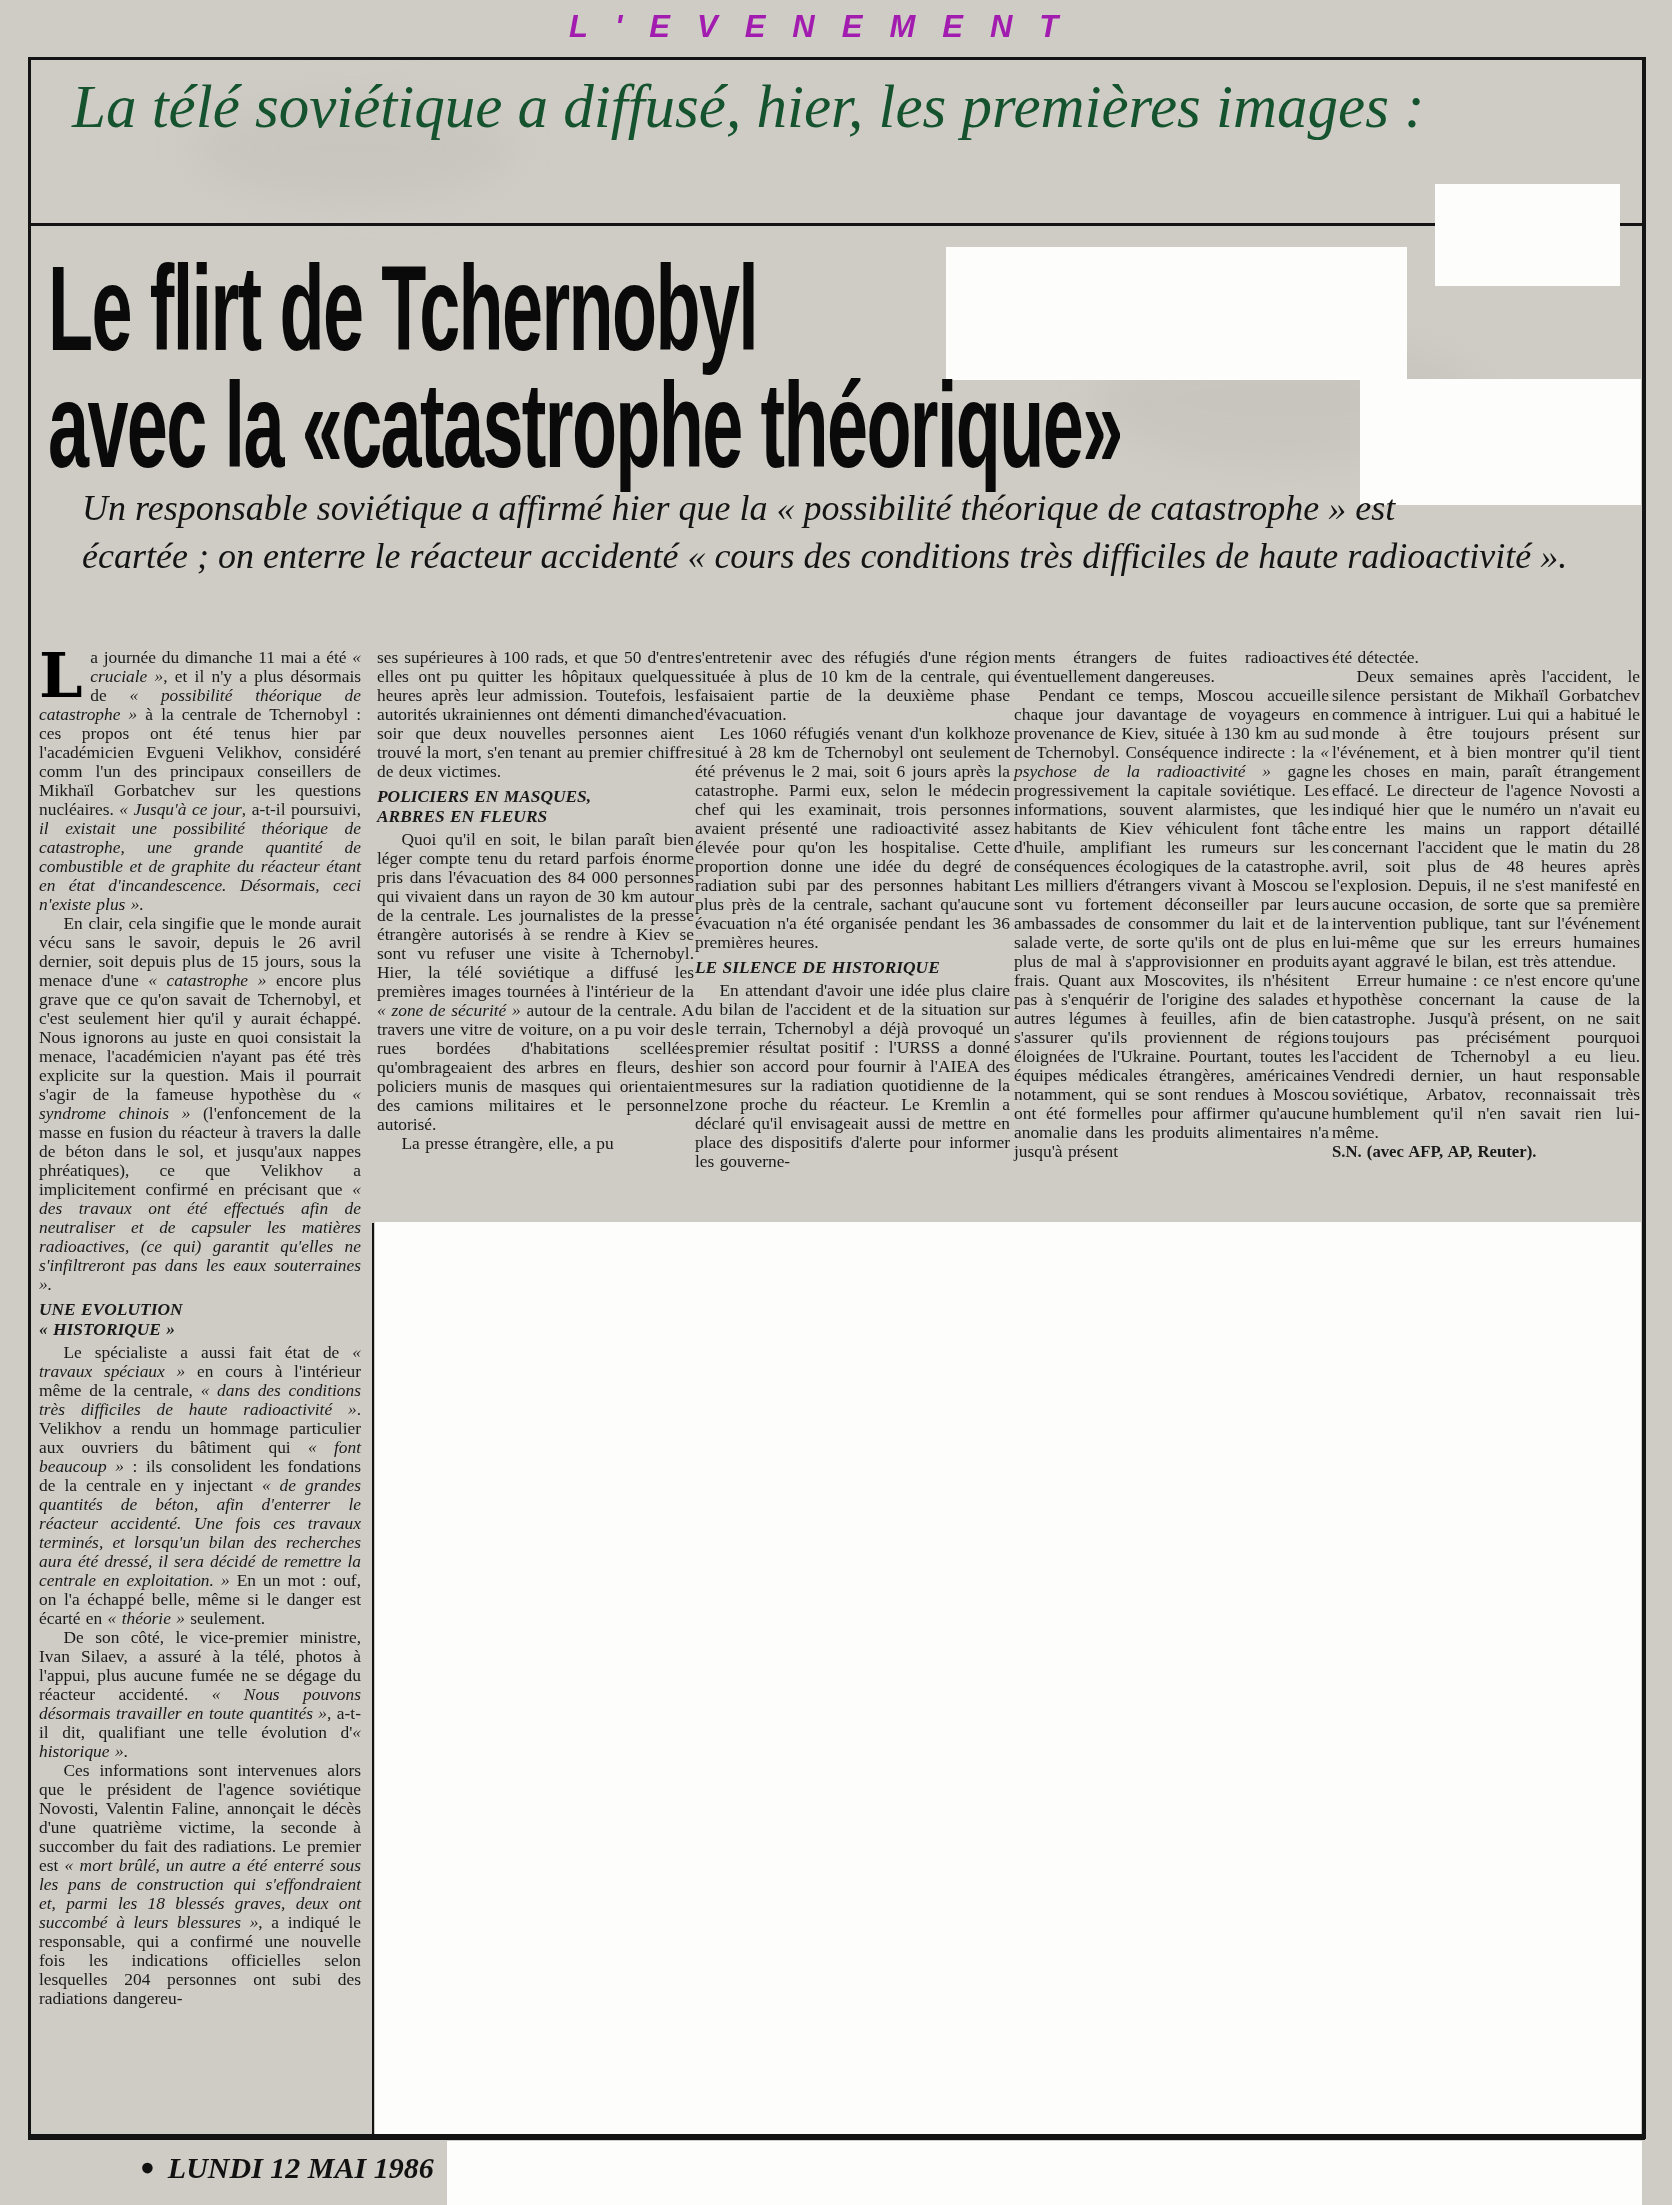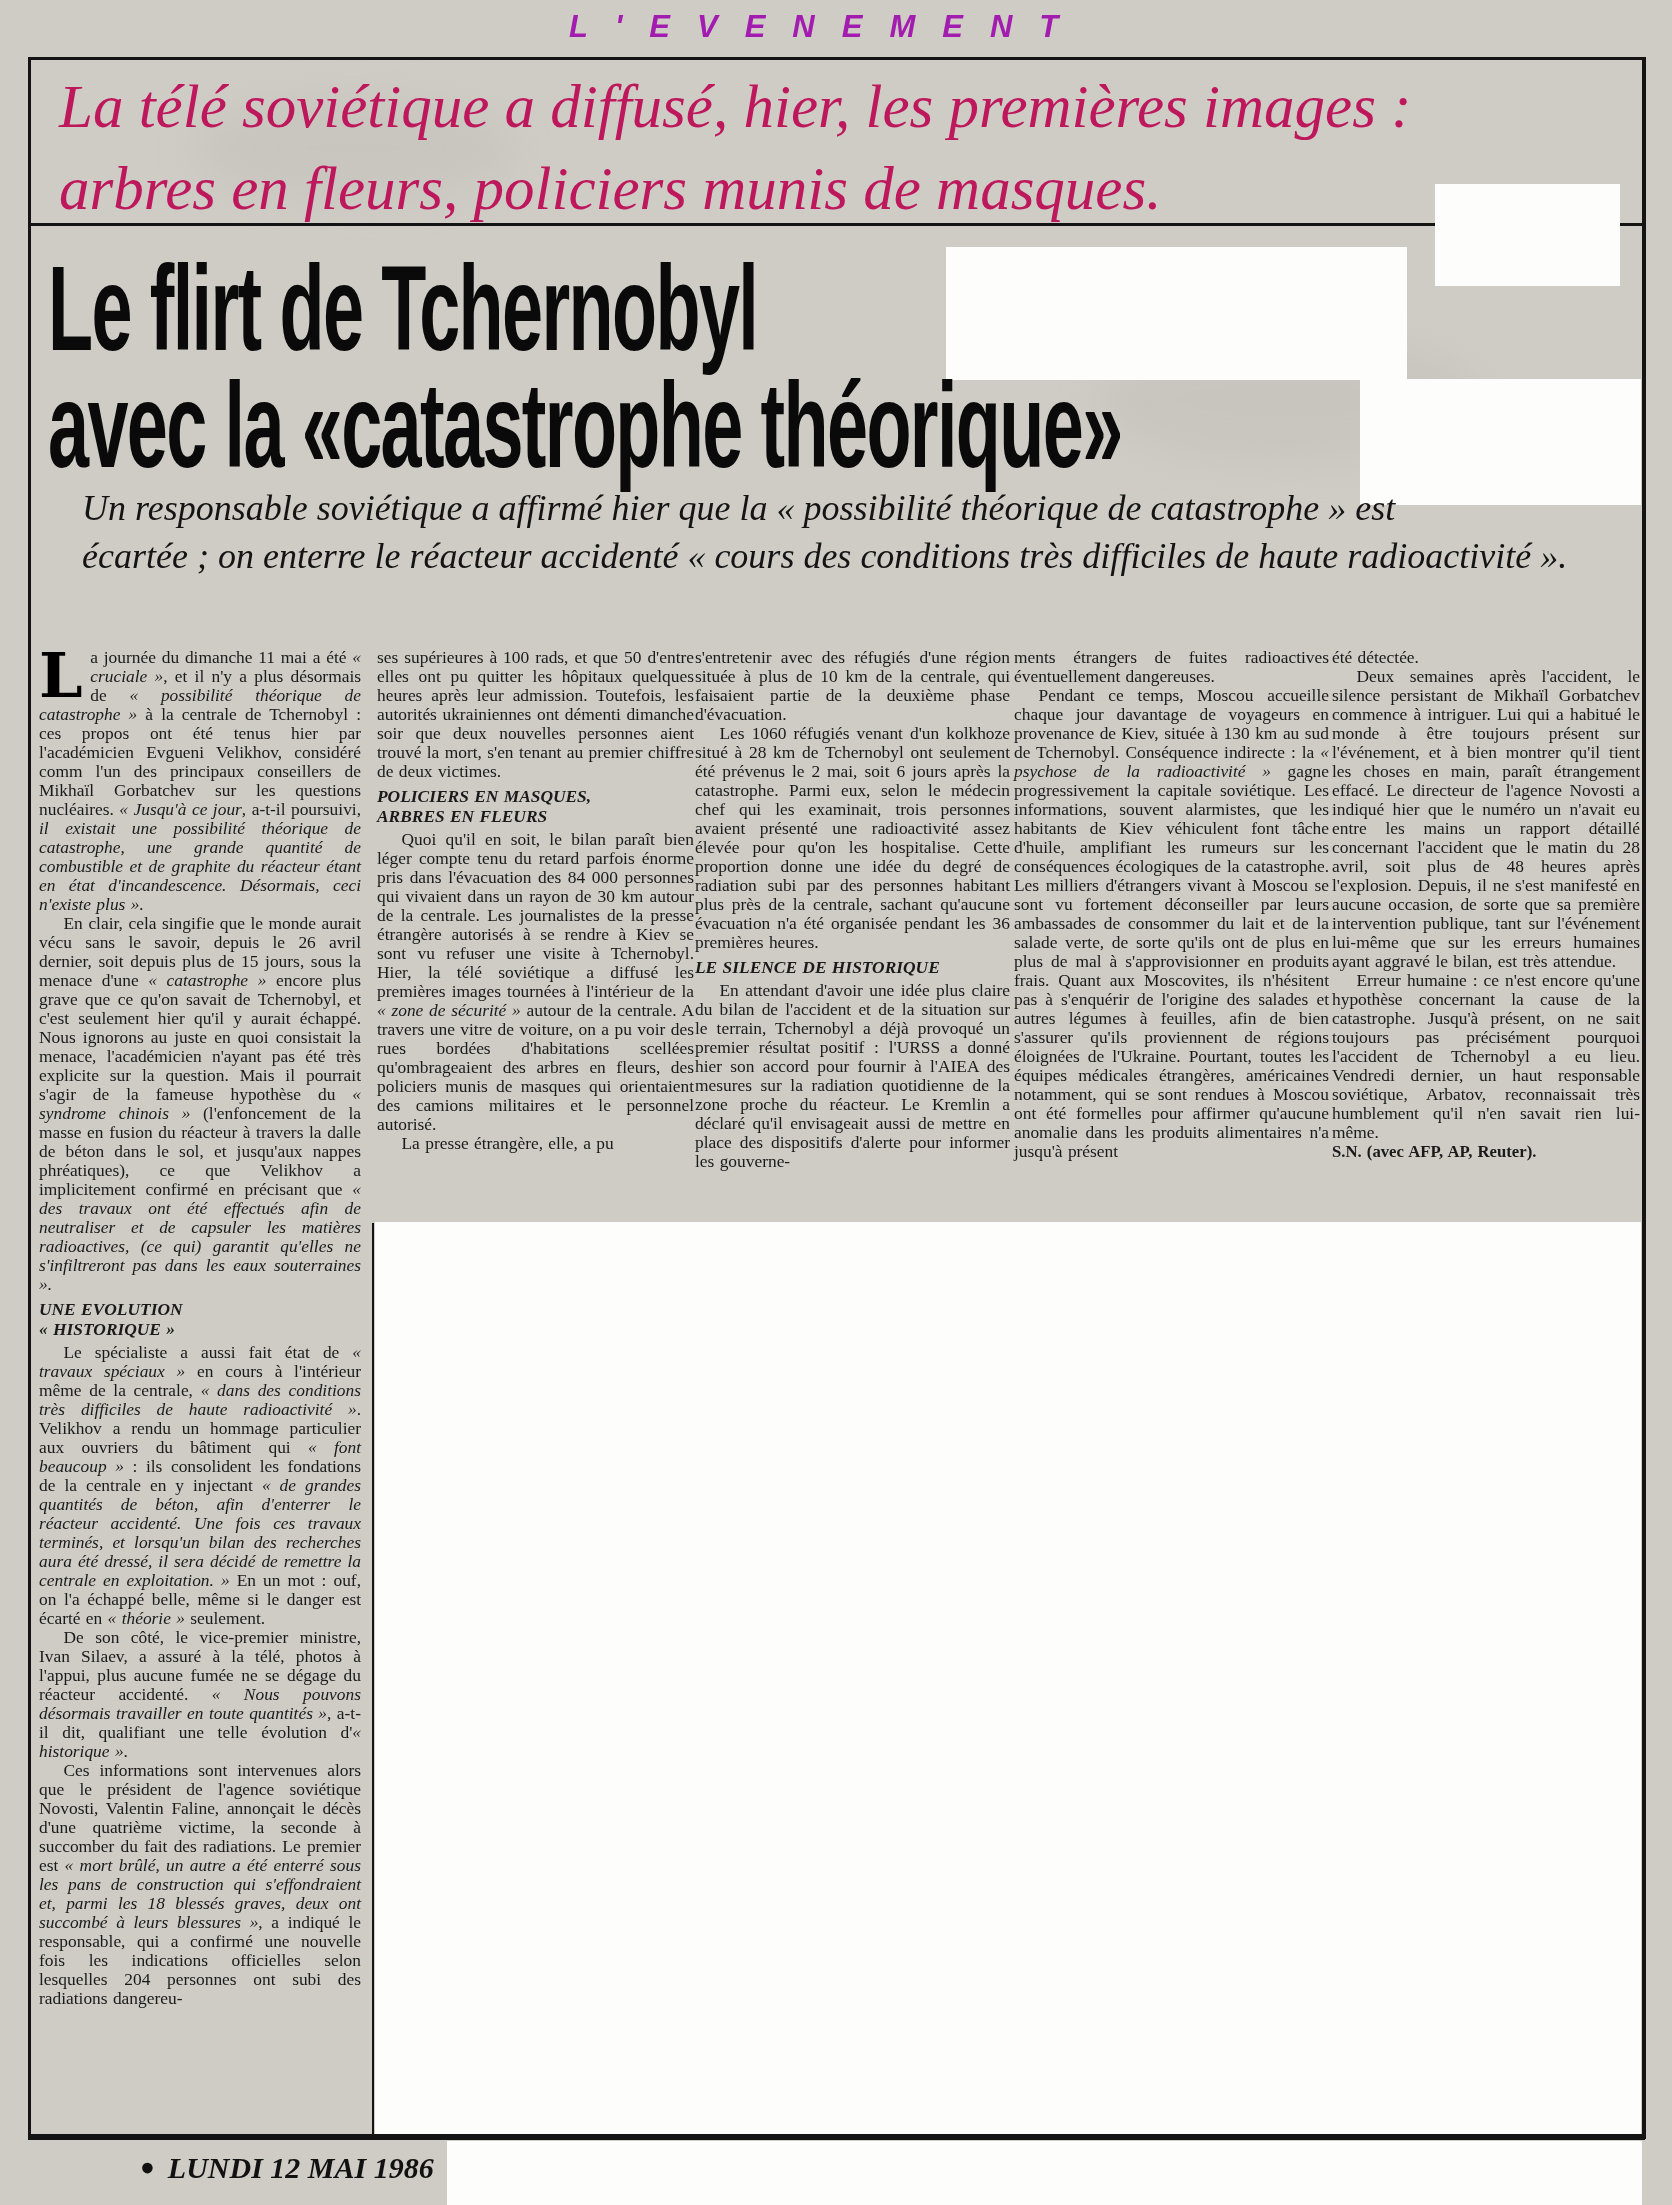--- a/index.html
+++ b/index.html
@@ -39,23 +39,23 @@
 
   
   .kicker{
     position:absolute;left:569px;top:9px;z-index:2;
     font-family:"Liberation Sans",sans-serif;
     font-style:italic;font-weight:bold;
     font-size:31px;letter-spacing:27px;color:#a21caf;
     white-space:nowrap;
   }
   .subtitle{
-    position:absolute;left:59px;top:66px;width:1481px;z-index:2;
+    position:absolute;left:72px;top:66px;width:1481px;z-index:2;
     font-style:italic;font-weight:500;
-    font-size:61px;line-height:82px;color:#be185d;
+    font-size:61px;line-height:82px;color:#14532d;
     white-space:nowrap;
   }
   .headline{
     position:absolute;left:48px;top:249px;z-index:3;
     font-family:"Liberation Sans",sans-serif;
     font-weight:bold;color:#0a0a0a;
     font-size:119px;line-height:115px;letter-spacing:-2.6px;
     transform:scale(0.62,1.02);transform-origin:top left;
   }
   .headline div{white-space:nowrap;}
@@ -128,21 +128,20 @@
   <div class="rule rule-mid"></div>
   <div class="rule rule-bottom"></div>
   <div class="rule border-left"></div>
   <div class="rule border-right"></div>
   <div class="rule rule-photo-left" style="z-index:2;"></div>
 
   <div class="kicker">L'EVENEMENT</div>
 
   <div class="subtitle">
     <div>La télé soviétique a diffusé, hier, les premières images :</div>
-    <div>arbres en fleurs, policiers munis de masques.</div>
   </div>
 
   <div class="headline">
     <div>Le flirt de Tchernobyl</div>
     <div>avec la «catastrophe théorique»</div>
   </div>
 
   <div class="standfirst">
     <div>Un responsable soviétique a affirmé hier que la « possibilité théorique de catastrophe » est</div>
     <div>écartée ; on enterre le réacteur accidenté « cours des conditions très difficiles de haute radioactivité ».</div>

